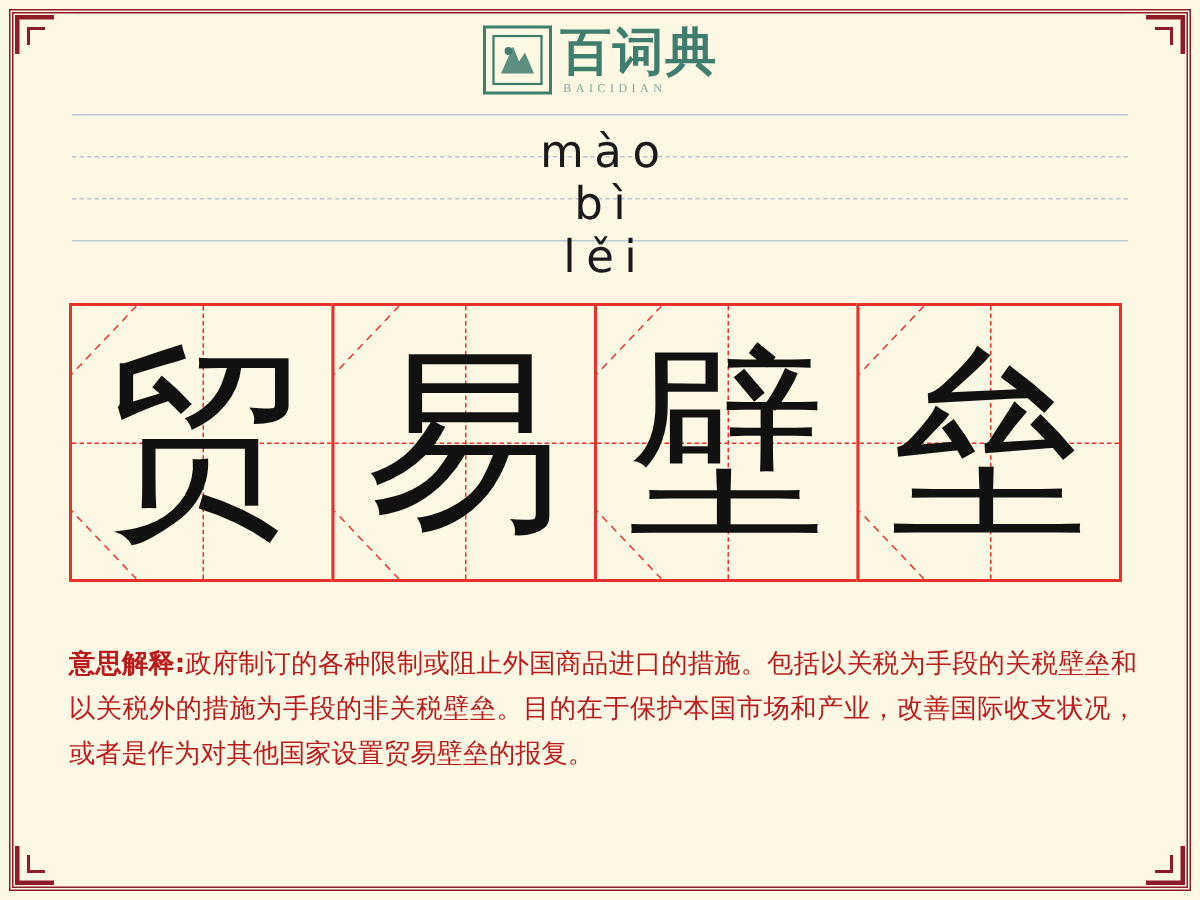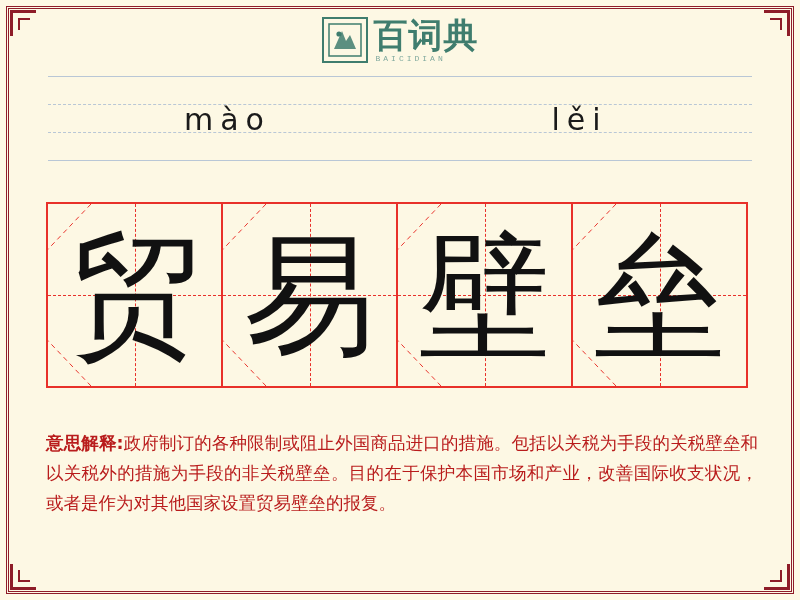--- a/index.html
+++ b/index.html
@@ -75,21 +75,21 @@
     justify-content: flex-end;
   }
   .logo-cn {
     font-family: "DejaVu Sans", sans-serif;
     font-size: 34px;
     font-weight: bold;
     color: #3f7d6e;
     letter-spacing: 1px;
   }
   .logo-en {
-    font-family: Liberation Mono, monospace;
+    font-family: Liberation Serif, serif;
     font-size: 8px;
     color: #7fa89d;
     letter-spacing: 3px;
     margin-top: 3px;
     margin-left: 2px;
   }
 
   
   .pinyin-area {
     position: absolute;
@@ -107,20 +107,21 @@
   .staff-line.l1 { top: 0px; }
   .staff-line.l2 { top: 28px; border-top-style: dashed; }
   .staff-line.l3 { top: 56px; border-top-style: dashed; }
   .staff-line.l4 { top: 84px; }
   .pinyin-row {
     position: absolute;
     left: 0; right: 0;
     top: 8px;
     height: 70px;
     display: flex;
+    flex-direction: column;
   }
   .pinyin-cell {
     flex: 1 1 0;
     display: flex;
     align-items: center;
     justify-content: center;
     font-family: "DejaVu Sans", sans-serif;
     font-size: 30px;
     color: #1a1a1a;
     letter-spacing: 7px;
@@ -218,20 +219,21 @@
   </div>
 </div>
 
 <div class="pinyin-area">
   <div class="staff-line l1"></div>
   <div class="staff-line l2"></div>
   <div class="staff-line l3"></div>
   <div class="staff-line l4"></div>
   <div class="pinyin-row">
     <div class="pinyin-cell">mào</div>
+    <div class="pinyin-cell">bì</div>
     <div class="pinyin-cell">lěi</div>
   </div>
 </div>
 
 <div class="char-area">
 
   <div class="char-cell">
     <svg class="d-d1" style="position:absolute;left:0;top:0;width:100%;height:100%;border:none;" viewBox="0 0 177 186" preserveAspectRatio="none">
       <line x1="0" y1="0" x2="177" y2="186" stroke="#e8312a" stroke-width="1" stroke-dasharray="5,4"></line>
       <line x1="177" y1="0" x2="0" y2="186" stroke="#e8312a" stroke-width="1" stroke-dasharray="5,4"></line>

